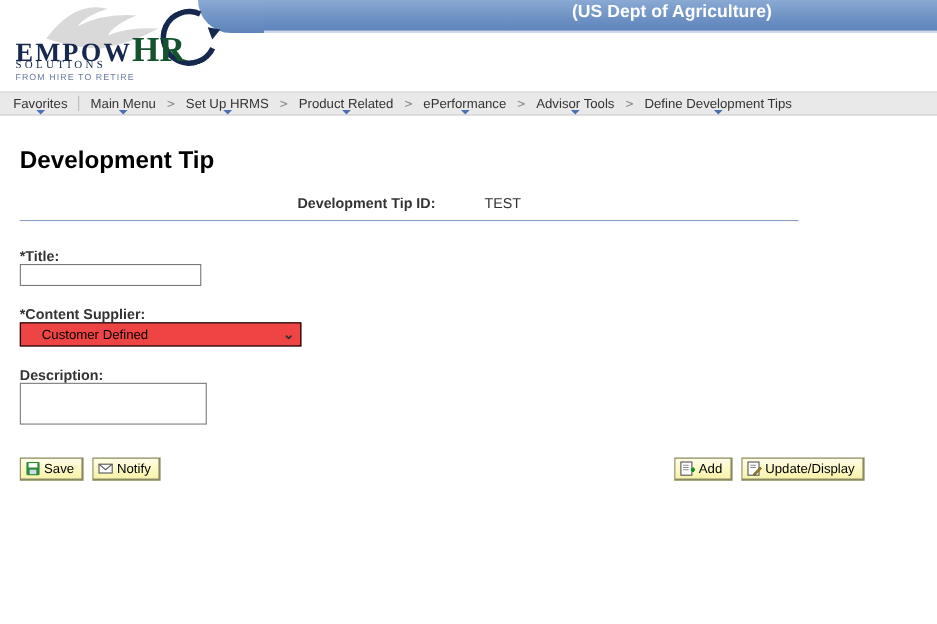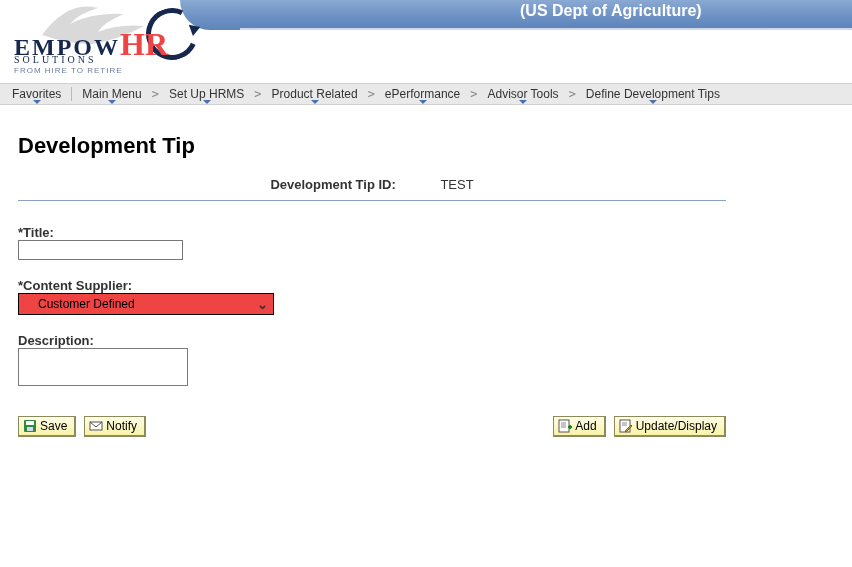--- a/index.html
+++ b/index.html
@@ -69,21 +69,21 @@
     border-top:6px solid transparent;
     border-bottom:6px solid transparent;
   }
   .logo-text {
     position:absolute; top:22px; left:0;
     font-family: Georgia, 'Times New Roman', serif;
     font-size:24px; letter-spacing:2px;
     color:#17284e;
     font-weight:bold;
   }
-  .logo-text .hr { color:#ef4444; font-size:32px; letter-spacing:0;}
+  .logo-text .hr { color:#14532d; font-size:32px; letter-spacing:0;}
   .logo-sub {
     position:absolute; top:50px; left:0;
     font-family: Georgia, serif;
     font-size:10px; letter-spacing:3px;
     color:#17284e;
   }
   .logo-tag {
     position:absolute; top:62px; left:0;
     font-size:8px; letter-spacing:1px;
     color:#6a7aa1;
@@ -189,21 +189,21 @@
     height:168px;
     border:1px solid #7a7a7a;
     resize:none;
     padding:4px;
     font-size:12px;
   }
 
   
   .toolbar {
     display:flex;
-    width:708px;
+    width:768px;
     margin-top:30px;
     align-items:center;
   }
   .toolbar .spacer { flex:1; }
   .ps-btn {
     display:inline-flex;
     align-items:center;
     gap:3px;
     background:linear-gradient(#fffde8,#f8f3a7);
     border:1px solid #8a8a5a;

